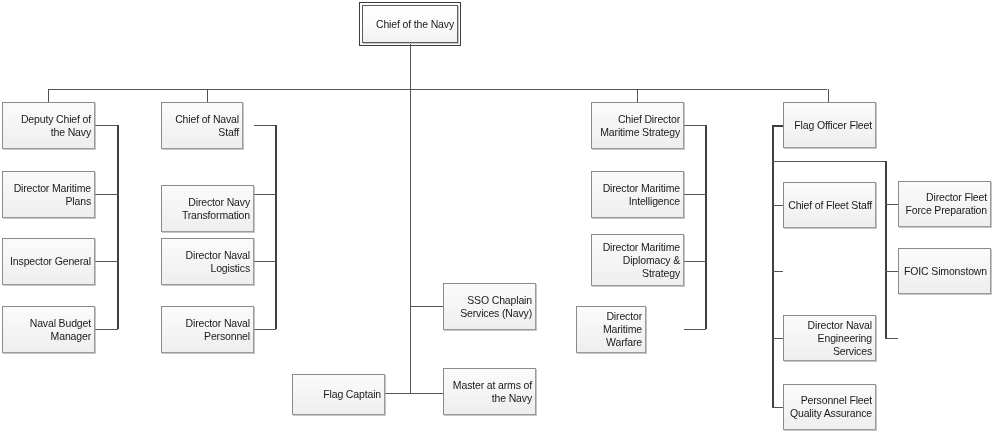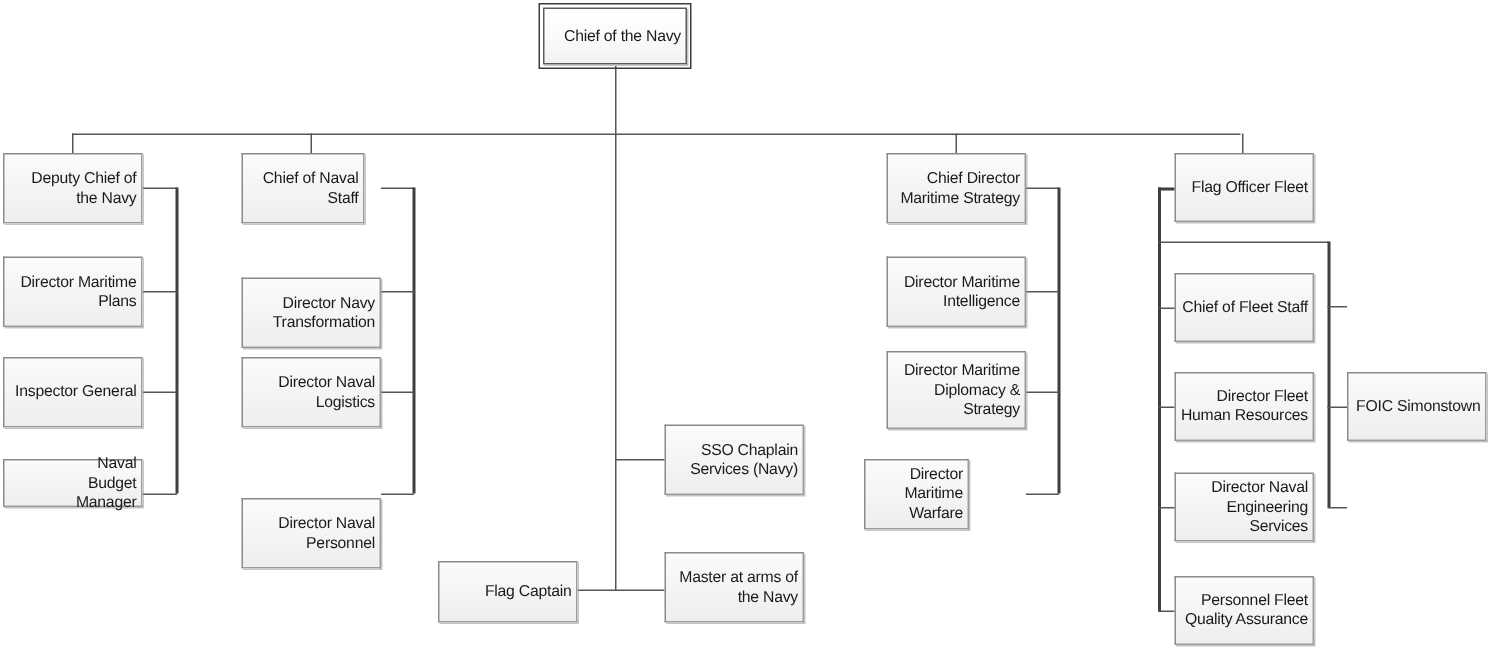--- a/index.html
+++ b/index.html
@@ -129,34 +129,34 @@
 
   <div class="node" style="left:2px; top:102px; width:93px; height:47px;">
     <span class="label">Deputy Chief of the Navy</span>
   </div>
   <div class="node" style="left:2px; top:171px; width:93px; height:47px;">
     <span class="label">Director Maritime Plans</span>
   </div>
   <div class="node" style="left:2px; top:238px; width:93px; height:47px;">
     <span class="label">Inspector General</span>
   </div>
-  <div class="node" style="left:2px; top:306px; width:93px; height:32px;padding-left:35px;">
+  <div class="node" style="left:2px; top:306px; width:93px; height:47px;">
     <span class="label">Naval Budget Manager</span>
   </div>
 
   <div class="node" style="left:161px; top:102px; width:82px; height:47px;">
     <span class="label">Chief of Naval Staff</span>
   </div>
   <div class="node" style="left:161px; top:171px; width:93px; height:47px;margin-top:14px;">
     <span class="label">Director Navy Transformation</span>
   </div>
   <div class="node" style="left:161px; top:238px; width:93px; height:47px;">
     <span class="label">Director Naval Logistics</span>
   </div>
-  <div class="node" style="left:161px; top:306px; width:93px; height:47px;margin-top:26px;">
+  <div class="node" style="left:161px; top:306px; width:93px; height:47px;">
     <span class="label">Director Naval Personnel</span>
   </div>
 
   <div class="node" style="left:443px; top:283px; width:93px; height:47px;">
     <span class="label">SSO Chaplain Services (Navy)</span>
   </div>
   <div class="node" style="left:292px; top:374px; width:93px; height:41px;">
     <span class="label">Flag Captain</span>
   </div>
   <div class="node" style="left:443px; top:368px; width:93px; height:47px;">
@@ -175,27 +175,27 @@
   <div class="node" style="left:576px; top:306px; width:70px; height:47px;">
     <span class="label">Director Maritime Warfare</span>
   </div>
 
   <div class="node" style="left:783px; top:182px; width:93px; height:46px;">
     <span class="label">Chief of Fleet Staff</span>
   </div>
   <div class="node" style="left:783px; top:102px; width:93px; height:46px;">
     <span class="label">Flag Officer Fleet</span>
   </div>
-  <div class="node" style="left:783px; top:248px; width:93px; height:46px;">
-    <span class="label">Director Fleet Human Resources</span>
-  </div>
   <div class="node" style="left:783px; top:315px; width:93px; height:46px;">
     <span class="label">Director Naval Engineering Services</span>
   </div>
   <div class="node" style="left:783px; top:384px; width:93px; height:46px;">
     <span class="label">Personnel Fleet Quality Assurance</span>
   </div>
 
+  <div class="node" style="left:898px; top:181px; width:93px; height:46px;">
+    <span class="label">Director Fleet Force Preparation</span>
+  </div>
   <div class="node" style="left:898px; top:248px; width:93px; height:46px;">
     <span class="label">FOIC Simonstown</span>
   </div>
 
 </div>
 
 </body></html>

